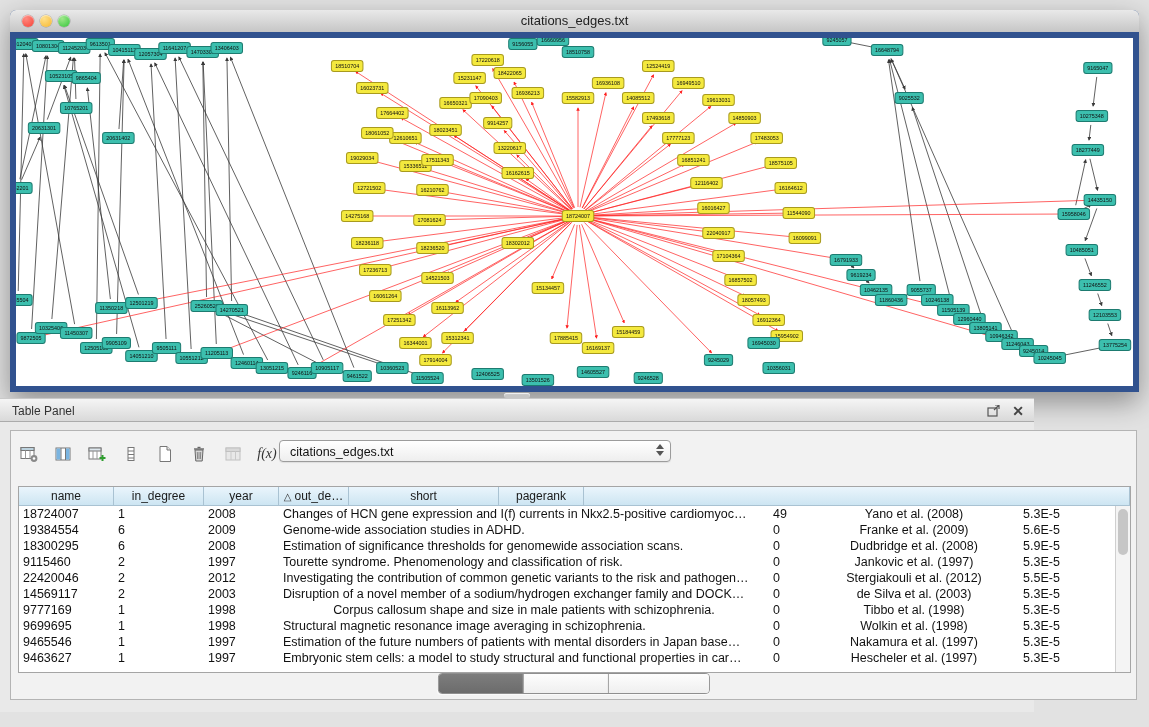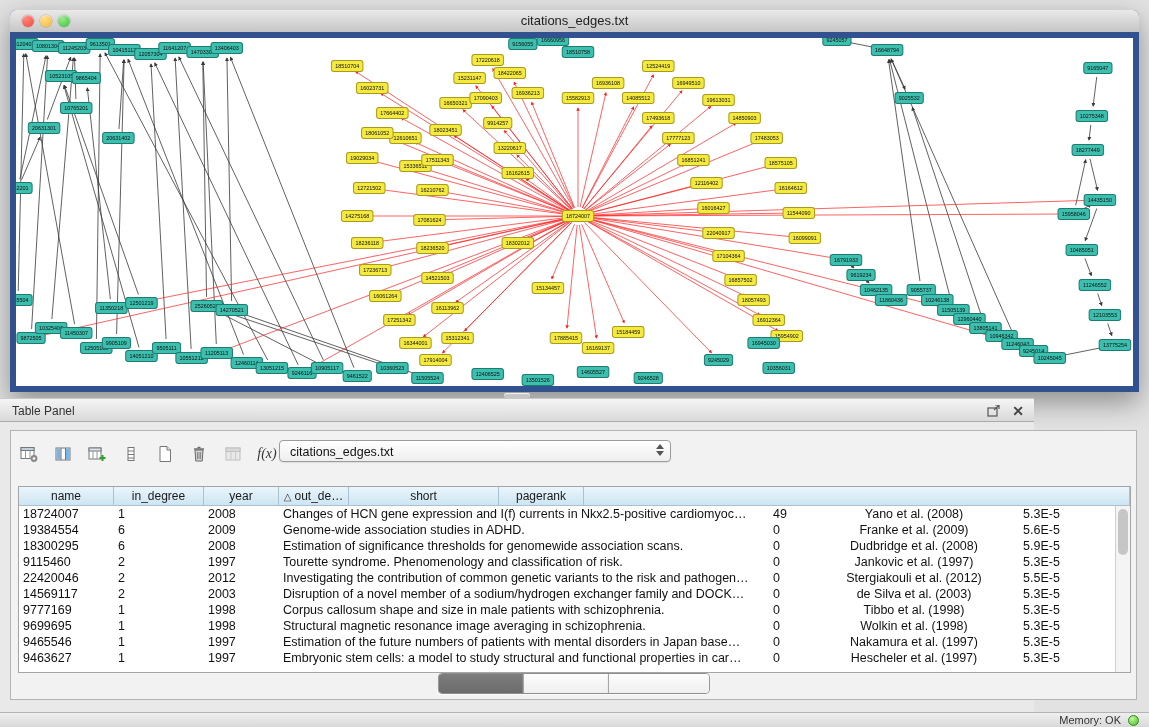--- a/index.html
+++ b/index.html
@@ -889,21 +889,21 @@
               <div class="tcell" style="width: 75px; text-align: left;">2003</div>
               <div class="tcell" style="width: 490px; text-align: left;">Disruption of a novel member of a sodium/hydrogen exchanger family and DOCK…</div>
               <div class="tcell" style="width: 70px; text-align: left;">0</div>
               <div class="tcell" style="width: 150px; text-align: center;">de Silva et al. (2003)</div>
               <div class="tcell" style="width: 85px; text-align: left; padding-left: 34px;">5.3E-5</div>
             </div>
             <div class="trow">
               <div class="tcell" style="width: 95px; text-align: left;">9777169</div>
               <div class="tcell" style="width: 90px; text-align: left;">1</div>
               <div class="tcell" style="width: 75px; text-align: left;">1998</div>
-              <div class="tcell" style="width: 490px; text-align: left;">Corpus callosum shape and size in male patients with schizophrenia.</div>
+              <div class="tcell" style="width: 490px; text-align: center;">Corpus callosum shape and size in male patients with schizophrenia.</div>
               <div class="tcell" style="width: 70px; text-align: left;">0</div>
               <div class="tcell" style="width: 150px; text-align: center;">Tibbo et al. (1998)</div>
               <div class="tcell" style="width: 85px; text-align: left; padding-left: 34px;">5.3E-5</div>
             </div>
             <div class="trow">
               <div class="tcell" style="width: 95px; text-align: left;">9699695</div>
               <div class="tcell" style="width: 90px; text-align: left;">1</div>
               <div class="tcell" style="width: 75px; text-align: left;">1998</div>
               <div class="tcell" style="width: 490px; text-align: left;">Structural magnetic resonance image averaging in schizophrenia.</div>
               <div class="tcell" style="width: 70px; text-align: left;">0</div>
@@ -935,18 +935,14 @@
       </div>
 
       <div id="tabs">
           <div class="tab active">Node Table</div>
           <div class="tab">Edge Table</div>
           <div class="tab">Network Table</div>
         </div>
     </div>
   </div>
 
-  <div id="status-bar">
-    <span id="memory-label">Memory: OK</span>
-    <span id="memory-dot"></span>
-  </div>
 
 </div>
 
 </body></html>

